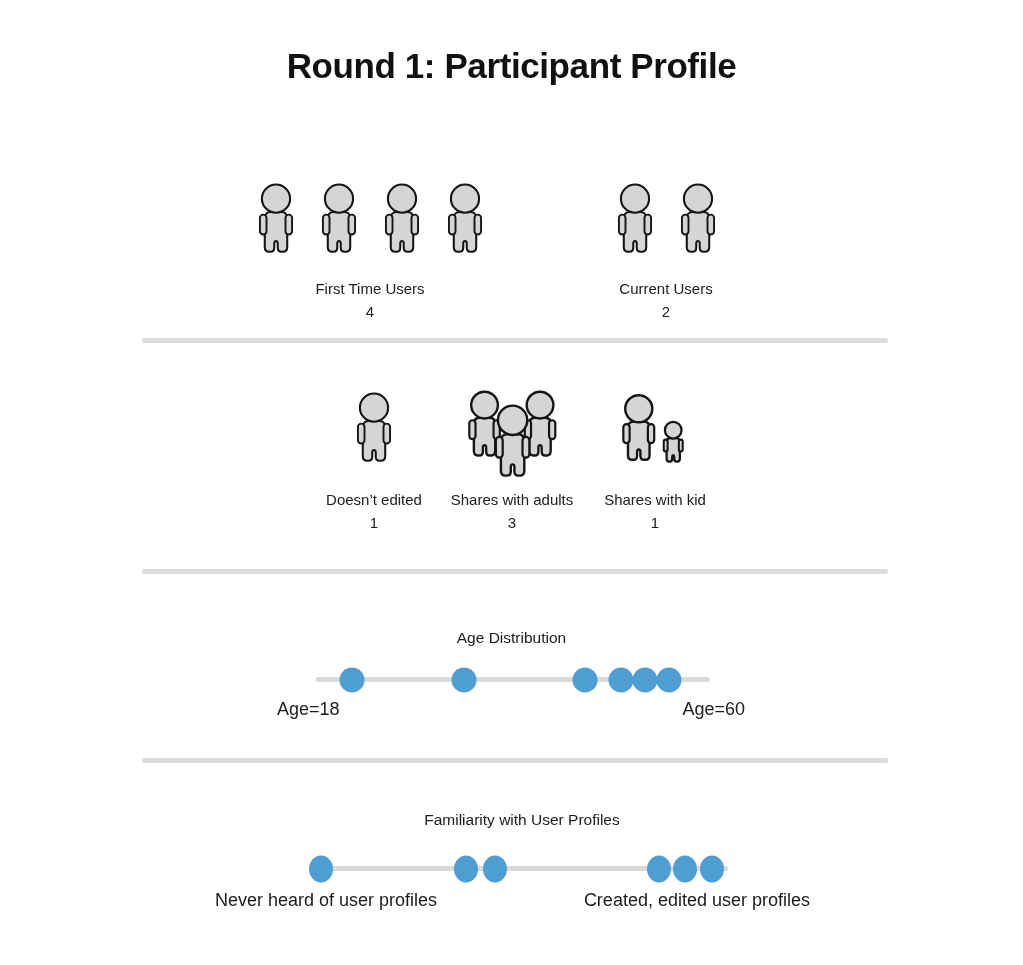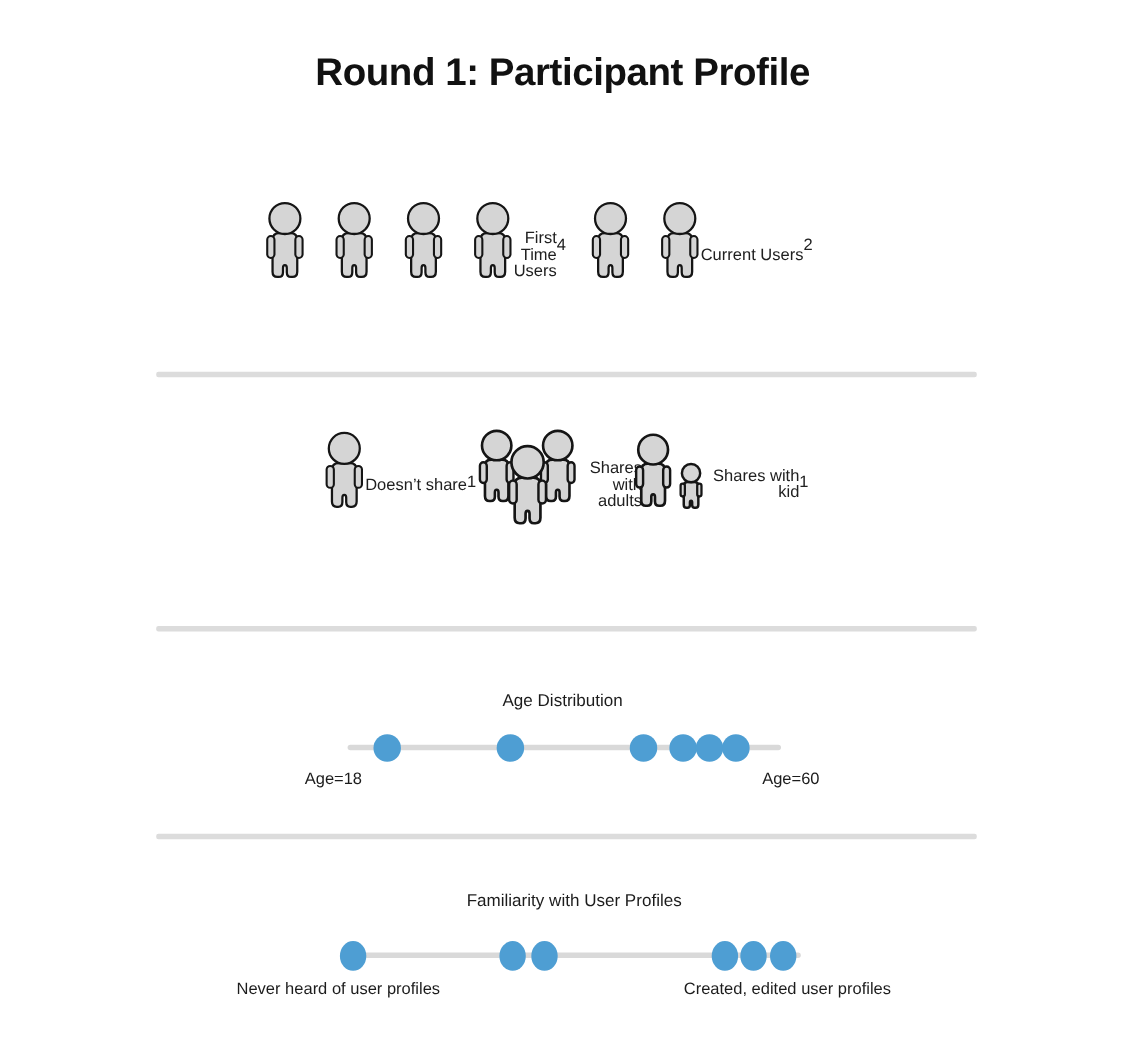--- a/index.html
+++ b/index.html
@@ -22,21 +22,21 @@
   }
   .divider{
     position:absolute;left:142px;width:746px;height:5px;
     background:var(--divider);border-radius:2px;
   }
   #divider-1{top:338px;}
   #divider-2{top:569px;}
   #divider-3{top:758px;}
 
   .cell{
-    position:absolute;display:flex;flex-direction:row;align-items:center;text-align:right;
+    position:absolute;display:flex;flex-direction:column;align-items:center;text-align:center;
   }
   .row1 .icons-area{height:73px;display:flex;gap:25px;align-items:flex-start;justify-content:center;}
   .row1 .group-label{margin-top:26px;font-size:15px;line-height:15px;}
   .row2 .icons-area{height:92px;display:flex;gap:6px;align-items:flex-start;justify-content:center;}
   .row2 .group-label{margin-top:12px;font-size:15px;line-height:15px;}
   .group-count{margin-top:8px;font-size:15px;line-height:15px;}
 
   #cell-first-time{top:182px;left:240px;width:260px;}
   #cell-current{top:182px;left:536px;width:260px;}
   #cell-doesnt-share{top:388px;left:294px;width:160px;}
@@ -57,21 +57,21 @@
   }
   #age-track{top:677px;left:316px;width:394px;}
   #familiarity-track{top:866px;left:310px;width:418px;}
   .dot{
     position:absolute;top:50%;background:var(--blue);border-radius:50%;
     transform:translate(-50%,-50%);
   }
   .dot.round{width:25px;height:25px;}
   .dot.oval{width:24px;height:27px;}
 
-  .axis-label{position:absolute;font-size:15px;line-height:16px;color:#1c1c1c;white-space:nowrap;}
+  .axis-label{position:absolute;font-size:18px;line-height:16px;color:#1c1c1c;white-space:nowrap;}
   #age-min-label{top:701px;left:277px;}
   #age-max-label{top:701px;right:278px;text-align:center;}
   #familiarity-left-label{top:892px;left:215px;}
   #familiarity-right-label{top:892px;right:213px;text-align:right;}
 </style>
 </head>
 <body>
 
 <h1 class="page-title">Round 1: Participant Profile</h1>
 
@@ -131,21 +131,21 @@
 <section class="row2">
   <div class="cell" id="cell-doesnt-share">
     <div class="icons-area">
         <svg width="38" height="73" viewBox="0 0 44 84">
   <path d="M16 34.5 C11 34.5 9 37.5 9 42 L9 75 Q9 80.5 14 80.5 L15.5 80.5 Q20 80.5 20 75.5 L20 71 Q20 68 22 68 Q24 68 24 71 L24 75.5 Q24 80.5 28.5 80.5 L30 80.5 Q35 80.5 35 75 L35 42 C35 37.5 33 34.5 28 34.5 Z" fill="var(--ifill)" stroke="var(--istroke)" stroke-width="2.4" stroke-linejoin="round"></path>
   <rect x="3.4" y="37.5" width="7.6" height="23" rx="3.8" fill="var(--ifill)" stroke="var(--istroke)" stroke-width="2.208"></rect>
   <rect x="33" y="37.5" width="7.6" height="23" rx="3.8" fill="var(--ifill)" stroke="var(--istroke)" stroke-width="2.208"></rect>
   <circle cx="22" cy="19" r="16.3" fill="var(--ifill)" stroke="var(--istroke)" stroke-width="2.4"></circle>
         </svg>
       </div>
-    <div class="group-label">Doesn’t share</div>
+    <div class="group-label">Doesn’t edited</div>
     <div class="group-count">1</div>
   </div>
   <div class="cell" id="cell-shares-adults">
     <div class="icons-area">
         <svg width="95" height="91" viewBox="0 0 95 91">
      <g transform="translate(1.5,1.5) scale(0.82)">
   <path d="M16 34.5 C11 34.5 9 37.5 9 42 L9 75 Q9 80.5 14 80.5 L15.5 80.5 Q20 80.5 20 75.5 L20 71 Q20 68 22 68 Q24 68 24 71 L24 75.5 Q24 80.5 28.5 80.5 L30 80.5 Q35 80.5 35 75 L35 42 C35 37.5 33 34.5 28 34.5 Z" fill="var(--ifill)" stroke="var(--istroke)" stroke-width="2.9" stroke-linejoin="round"></path>
   <rect x="3.4" y="37.5" width="7.6" height="23" rx="3.8" fill="var(--ifill)" stroke="var(--istroke)" stroke-width="2.668"></rect>
   <rect x="33" y="37.5" width="7.6" height="23" rx="3.8" fill="var(--ifill)" stroke="var(--istroke)" stroke-width="2.668"></rect>
   <circle cx="22" cy="19" r="16.3" fill="var(--ifill)" stroke="var(--istroke)" stroke-width="2.9"></circle>

